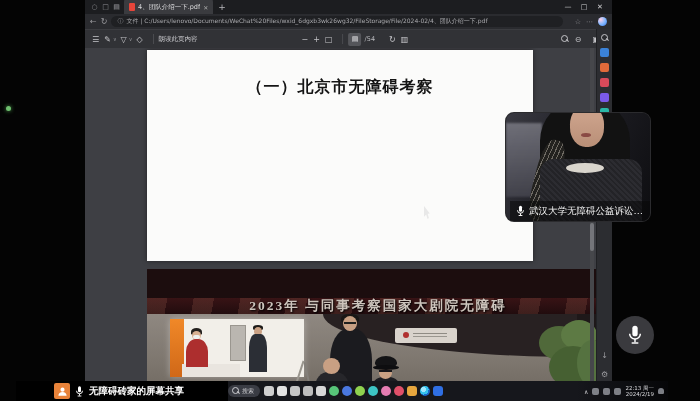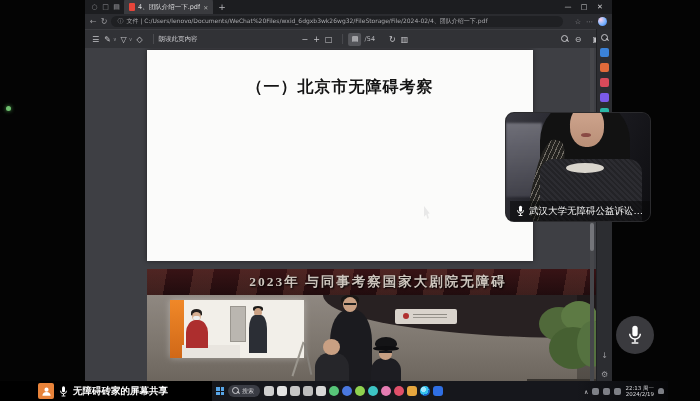--- a/index.html
+++ b/index.html
@@ -57,22 +57,22 @@
 
   .content { position:absolute; left:0; top:48px; width:511px; height:335px; background:#3e3f44; overflow:hidden;padding-left:36px; }
 
   .page1 { position:absolute; left:62px; top:2px; width:386px; height:211px; background:#fbfbfa;
     box-shadow:0 0 5px rgba(0,0,0,.45); }
   .page1-title { margin-top:27px; text-align:center; font-family:"Liberation Serif","DejaVu Serif",serif;
     font-weight:bold; font-size:16px; color:#141414; letter-spacing:1px; }
 
   .page2 { position:absolute; left:62px; top:221px; width:462px; height:120px; background:#1c0d0e;
     overflow:hidden; }
-  .banner { position:relative; height:26px; background:linear-gradient(180deg,#381315,#210c0e);
-    display:flex; align-items:center; justify-content:center; overflow:hidden; }
+  .banner { position:relative; height:16px; background:linear-gradient(180deg,#381315,#210c0e);
+    display:flex; align-items:center; justify-content:center; overflow:hidden;margin-top:29px; }
   .banner::before { content:""; position:absolute; inset:0;
     background:repeating-linear-gradient(100deg, rgba(150,90,75,.25) 0 20px, rgba(0,0,0,0) 20px 46px); }
   .banner-text { position:relative; font-family:"Liberation Serif","DejaVu Serif",serif; font-weight:bold;
     font-size:13.5px; color:#ccc4bc; letter-spacing:2px; text-shadow:1px 1px 2px #000; white-space:nowrap; }
   .scene { position:relative; height:94px; background:linear-gradient(180deg,#8f8881 0%,#7c756d 55%,#69625a 100%); overflow:hidden; }
   .scene > div { position:absolute; }
   .ceiling { right:0; top:0; width:62%; height:46%; background:#282122; border-radius:0 0 0 90%/0 0 0 100%; }
   .wall-dim { right:0; top:0; width:7%; height:100%; background:rgba(0,0,0,.25); }
   .screen { left:23px; top:5px; width:134px; height:58px; background:#f2efe9;
     box-shadow:0 0 7px rgba(255,255,255,.35); }
@@ -141,21 +141,21 @@
   .cam-lace { left:60px; top:50px; width:38px; height:10px; background:#d9d5cd; border-radius:50%; }
   .cam-caption { left:4px; right:0; bottom:0; height:20px; background:rgba(8,8,8,.55);
     display:flex; align-items:center; gap:4px; padding:0 6px; }
   .cam-caption .txt { font-size:9.5px; color:#f4f4f4; white-space:nowrap; overflow:hidden; text-overflow:ellipsis; }
 
   
   .mic-btn { position:absolute; left:616px; top:316px; width:38px; height:38px; border-radius:50%;
     background:#3a3a3e; display:flex; align-items:center; justify-content:center; }
 
   
-  .share-bar { position:absolute; left:0; bottom:0; width:212px; height:20px; background:#000;
+  .share-bar { position:absolute; left:16px; bottom:0; width:212px; height:20px; background:#000;
     display:flex; align-items:center; gap:5px; padding-left:38px; z-index:6; }
   .share-avatar { width:16px; height:16px; background:#e8833a; border-radius:2px;
     display:flex; align-items:center; justify-content:center; flex:none; }
   .share-label { font-size:9.5px; font-weight:600; color:#fff; white-space:nowrap; }
 
   .taskbar { position:absolute; left:212px; bottom:0; width:456px; height:20px;
     background:linear-gradient(90deg,#16171c 0 80%,#0c0d10 92%,#060608 100%);
     display:flex; align-items:center; gap:4px; padding:0 4px; z-index:5; }
   .win-logo { width:8px; height:8px; flex:none;
     background:linear-gradient(#16171c,#16171c) center/1px 8px no-repeat,

